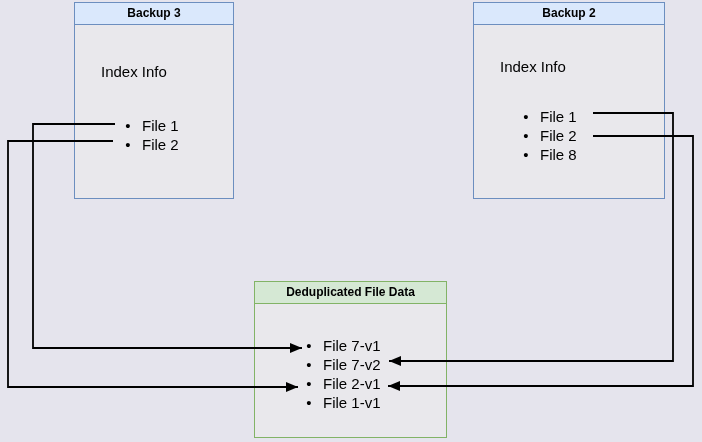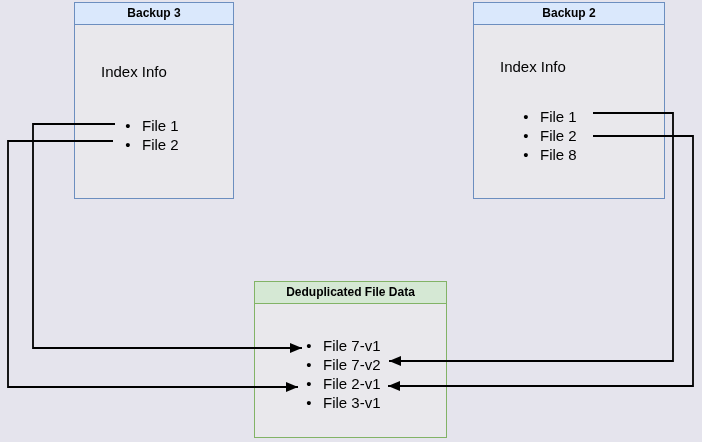--- a/index.html
+++ b/index.html
@@ -125,21 +125,21 @@
         <div class="li-row">
           <span class="bullet">•</span>
           <span class="li-label">File 7-v2</span>
         </div>
         <div class="li-row">
           <span class="bullet">•</span>
           <span class="li-label">File 2-v1</span>
         </div>
         <div class="li-row">
           <span class="bullet">•</span>
-          <span class="li-label">File 3-v1</span>
+          <span class="li-label">File 1-v1</span>
         </div>
       </div>
   </div>
 
   <svg class="connectors" width="702" height="442" viewBox="0 0 702 442">
     <defs>
       <marker id="arrowhead" viewBox="0 0 14 12" refX="14" refY="6" markerWidth="14" markerHeight="12" markerUnits="userSpaceOnUse" orient="auto">
         <path d="M2,1 L14,6 L2,11 Z" fill="#000000"></path>
       </marker>
     </defs>

